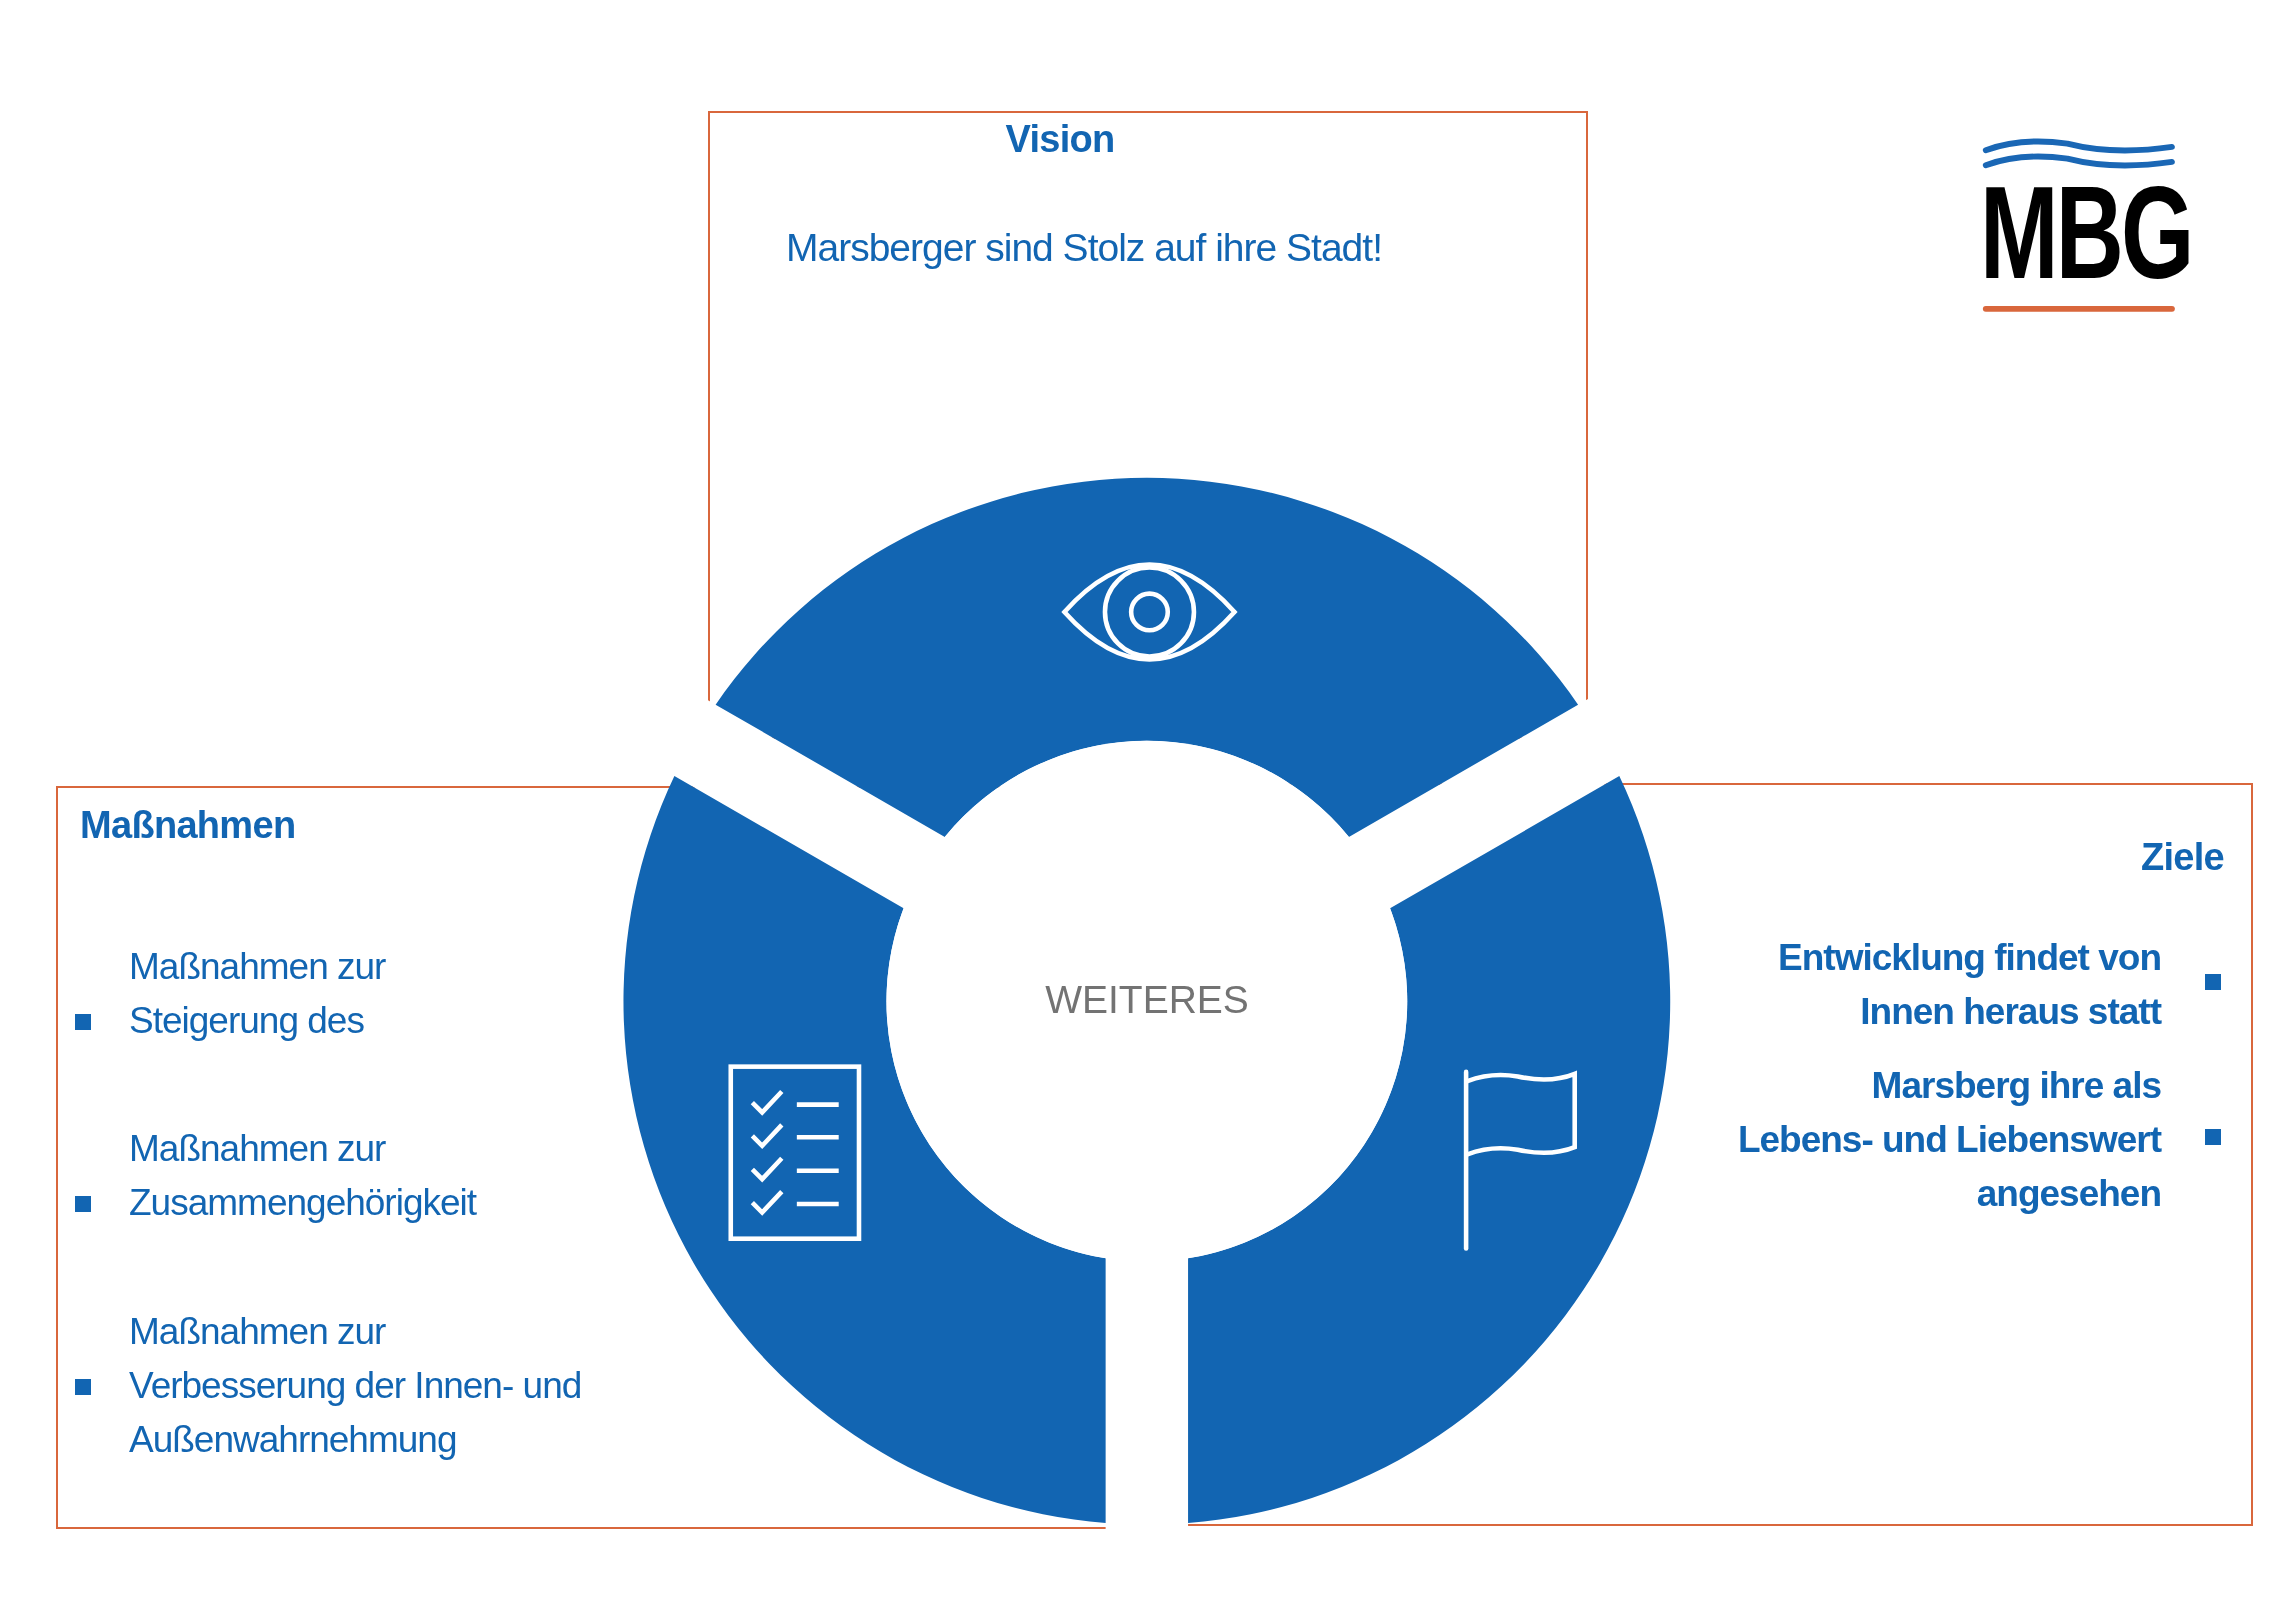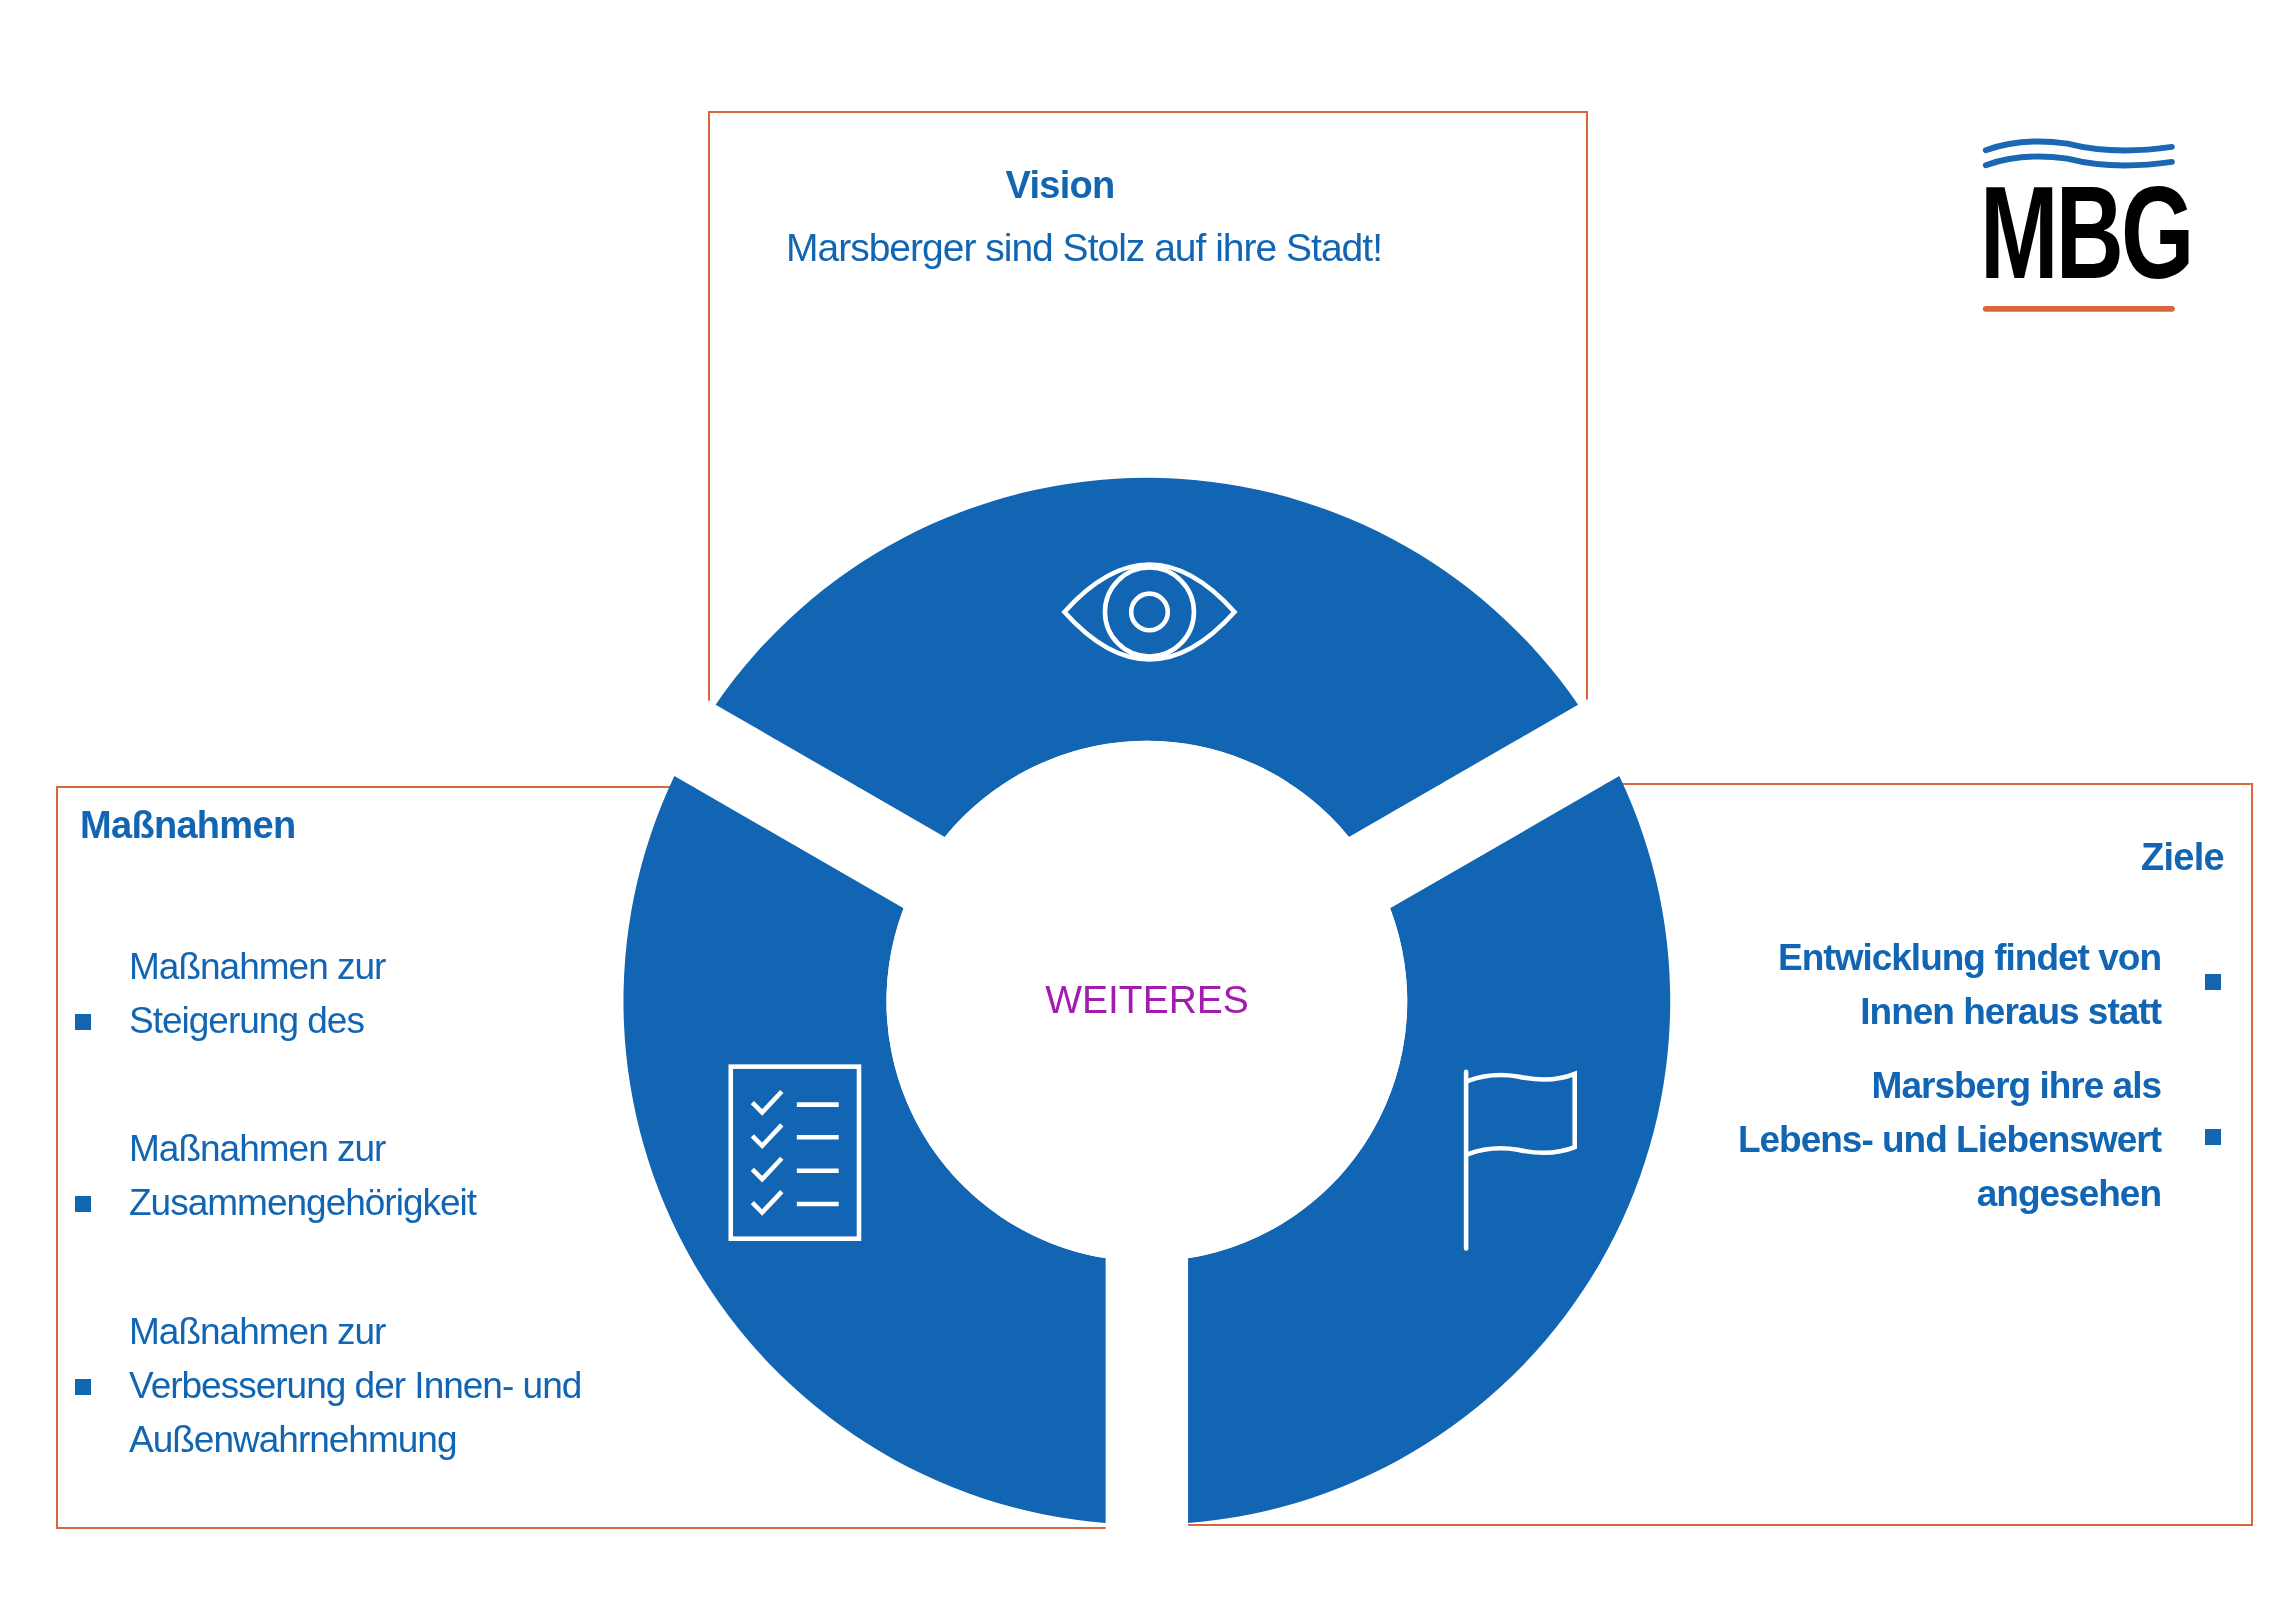--- a/index.html
+++ b/index.html
@@ -12,21 +12,21 @@
   .hdr { position: absolute; font-weight: bold; font-size: 38px; color: #1265b2; letter-spacing: -0.7px; white-space: nowrap; }
   .txt { position: absolute; font-size: 37px; line-height: 54px; color: #1265b2; letter-spacing: -1px; }
   #ring { position: absolute; left: 0; top: 0; width: 2295px; height: 1623px; }
   .bullet { position: absolute; width: 15.7px; height: 15.7px; background: #1265b2; }
   #vision-title { left: 0; width: 100%; text-align: center; top: 118px; }
   #vision-text { left: 708px; width: 752px; text-align: center; top: 221px; font-size: 39px; letter-spacing: -1px; }
   #massnahmen-title { left: 80px; top: 804px; }
   #ziele-title { right: 71px; top: 836px; }
   .m-item { position: absolute; left: 129px; width: 589px; }
   .z-item { position: absolute; right: 134px; width: 589px; text-align: right; font-weight: bold; }
-  #weiteres { position: absolute; left: 1016px; width: 262px; text-align: center; top: 978px; font-size: 39px; color: #a21caf; }
+  #weiteres { position: absolute; left: 1016px; width: 262px; text-align: center; top: 978px; font-size: 39px; color: #737373; }
   #logo { position: absolute; left: 1976px; top: 124px; width: 209px; height: 196px; }
   .abs { position: absolute; }
 </style>
 </head>
 <body>
 
 <div id="vision-box" class="box"></div>
 <div id="massnahmen-box" class="box"></div>
 <div id="ziele-box" class="box"></div>
 
@@ -65,21 +65,21 @@
 
 <div id="logo">
   <svg width="209" height="196" viewBox="0 0 320 300" style="position:absolute;left:0;top:0;">
     <path d="M15 40 Q70 20 140 30 Q210 48 300 35" fill="none" stroke="#1a67b5" stroke-width="9" stroke-linecap="round"></path>
     <path d="M15 63 Q70 43 140 53 Q210 71 300 58" fill="none" stroke="#1a67b5" stroke-width="9" stroke-linecap="round"></path>
     <line x1="15" y1="283" x2="300" y2="283" stroke="#d9673c" stroke-width="9" stroke-linecap="round"></line>
   </svg>
   <div class="abs" style="left:3.9px;top:47px;width:196px;font-family:'Liberation Sans Narrow','Liberation Sans',sans-serif;font-weight:bold;font-size:131px;line-height:124px;color:#000;letter-spacing:-3.9px;transform:scaleX(0.72);transform-origin:left top;white-space:nowrap;">MBG</div>
 </div>
 
-<div id="vision-title" class="hdr" style="left:708px;width:704px;text-align:center;margin-top:46px;">Vision</div>
+<div id="vision-title" class="hdr" style="left:708px;width:704px;text-align:center;">Vision</div>
 <div id="vision-text" class="txt">Marsberger sind Stolz auf ihre Stadt!</div>
 
 <div id="massnahmen-title" class="hdr">Maßnahmen</div>
 
 <div class="bullet" style="left:75px;top:1014px;"></div>
 <div class="txt m-item" style="top:940px;">
   <div>Maßnahmen zur</div>
   <div>Steigerung des</div>
 </div>
 

